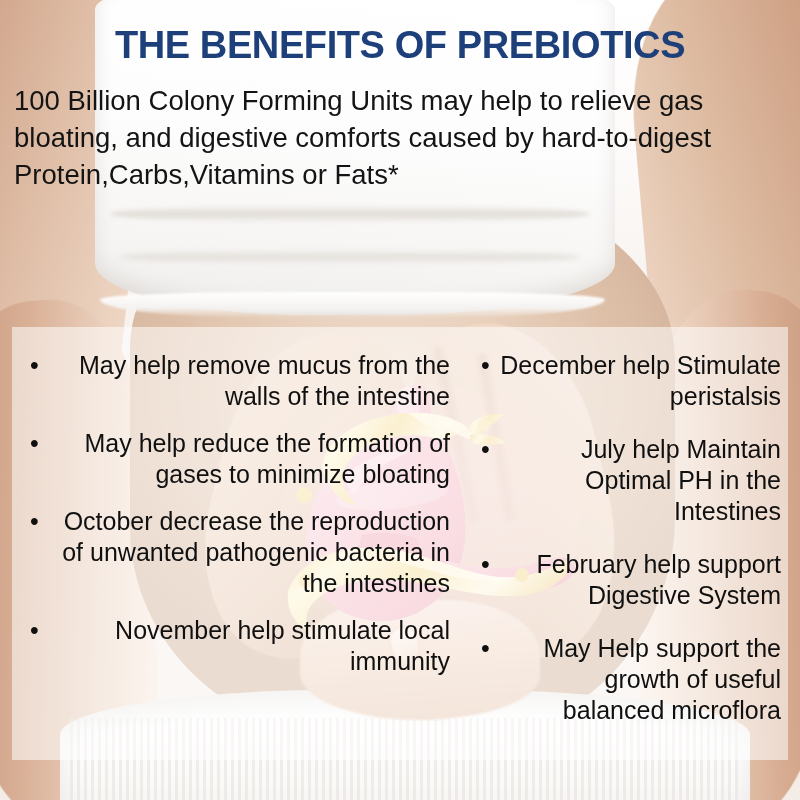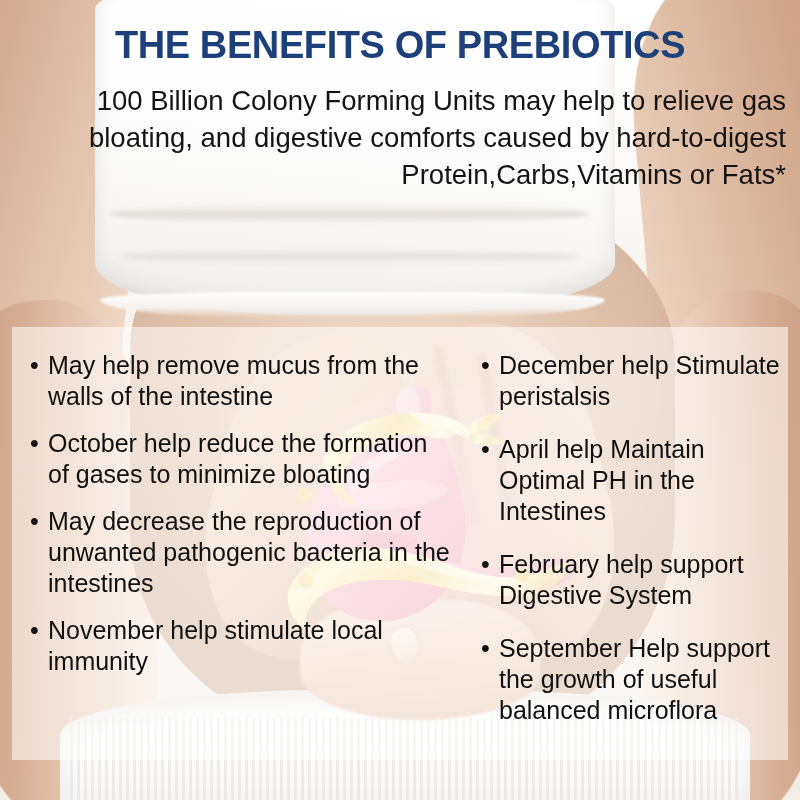--- a/index.html
+++ b/index.html
@@ -192,21 +192,21 @@
     font-size: 38px;
     font-weight: bold;
     letter-spacing: -0.4px;
     color: #1d3f7a;
     white-space: nowrap;
   }
   .subtitle {
     position: absolute;
     left: 14px; top: 82px;
     width: 772px;
-    text-align: right;
+    text-align: left;
     font-size: 27.5px;
     line-height: 37px;
     color: #141414;
     font-weight: normal;
   }
 
   
   .col {
     position: absolute;
     top: 350px;
@@ -222,21 +222,21 @@
     line-height: 31px;
     color: #101010;
   }
   .bullet .dot {
     flex: 0 0 auto;
     width: 18px;
     font-size: 25px;
     line-height: 31px;
     color: #101010;
   }
-  .bullet .txt { flex: 1 1 auto; }
+  .bullet .txt { flex: 1 1 auto; text-align: right; }
   .col-right .bullet { margin-bottom: 22px; }
 </style>
 </head>
 <body>
 
 <div id="page">
 
   <div class="photo">
     <div class="arm-right"></div>
     <div class="arm-right-lower"></div>
@@ -336,44 +336,44 @@
   <div class="title">THE BENEFITS OF PREBIOTICS</div>
   <div class="subtitle">100 Billion Colony Forming Units may help to relieve gas bloating, and digestive comforts caused by hard-to-digest Protein,Carbs,Vitamins or Fats*</div>
 
   <div class="col col-left">
     <div class="bullet">
       <span class="dot">•</span>
       <span class="txt">May help remove mucus from the walls of the intestine</span>
     </div>
     <div class="bullet">
       <span class="dot">•</span>
-      <span class="txt">October help reduce the formation of gases to minimize bloating</span>
-    </div>
-    <div class="bullet">
-      <span class="dot">•</span>
-      <span class="txt">May decrease the reproduction of unwanted pathogenic bacteria in the intestines</span>
+      <span class="txt">May help reduce the formation of gases to minimize bloating</span>
+    </div>
+    <div class="bullet">
+      <span class="dot">•</span>
+      <span class="txt">October decrease the reproduction of unwanted pathogenic bacteria in the intestines</span>
     </div>
     <div class="bullet">
       <span class="dot">•</span>
       <span class="txt">November help stimulate local immunity</span>
     </div>
   </div>
 
   <div class="col col-right">
     <div class="bullet">
       <span class="dot">•</span>
       <span class="txt">December help Stimulate peristalsis</span>
     </div>
     <div class="bullet">
       <span class="dot">•</span>
-      <span class="txt">April help Maintain Optimal PH in the Intestines</span>
+      <span class="txt">July help Maintain Optimal PH in the Intestines</span>
     </div>
     <div class="bullet">
       <span class="dot">•</span>
       <span class="txt">February help support Digestive System</span>
     </div>
     <div class="bullet">
       <span class="dot">•</span>
-      <span class="txt">September Help support the growth of useful balanced microflora</span>
+      <span class="txt">May Help support the growth of useful balanced microflora</span>
     </div>
   </div>
 
 </div>
 
 </body></html>

